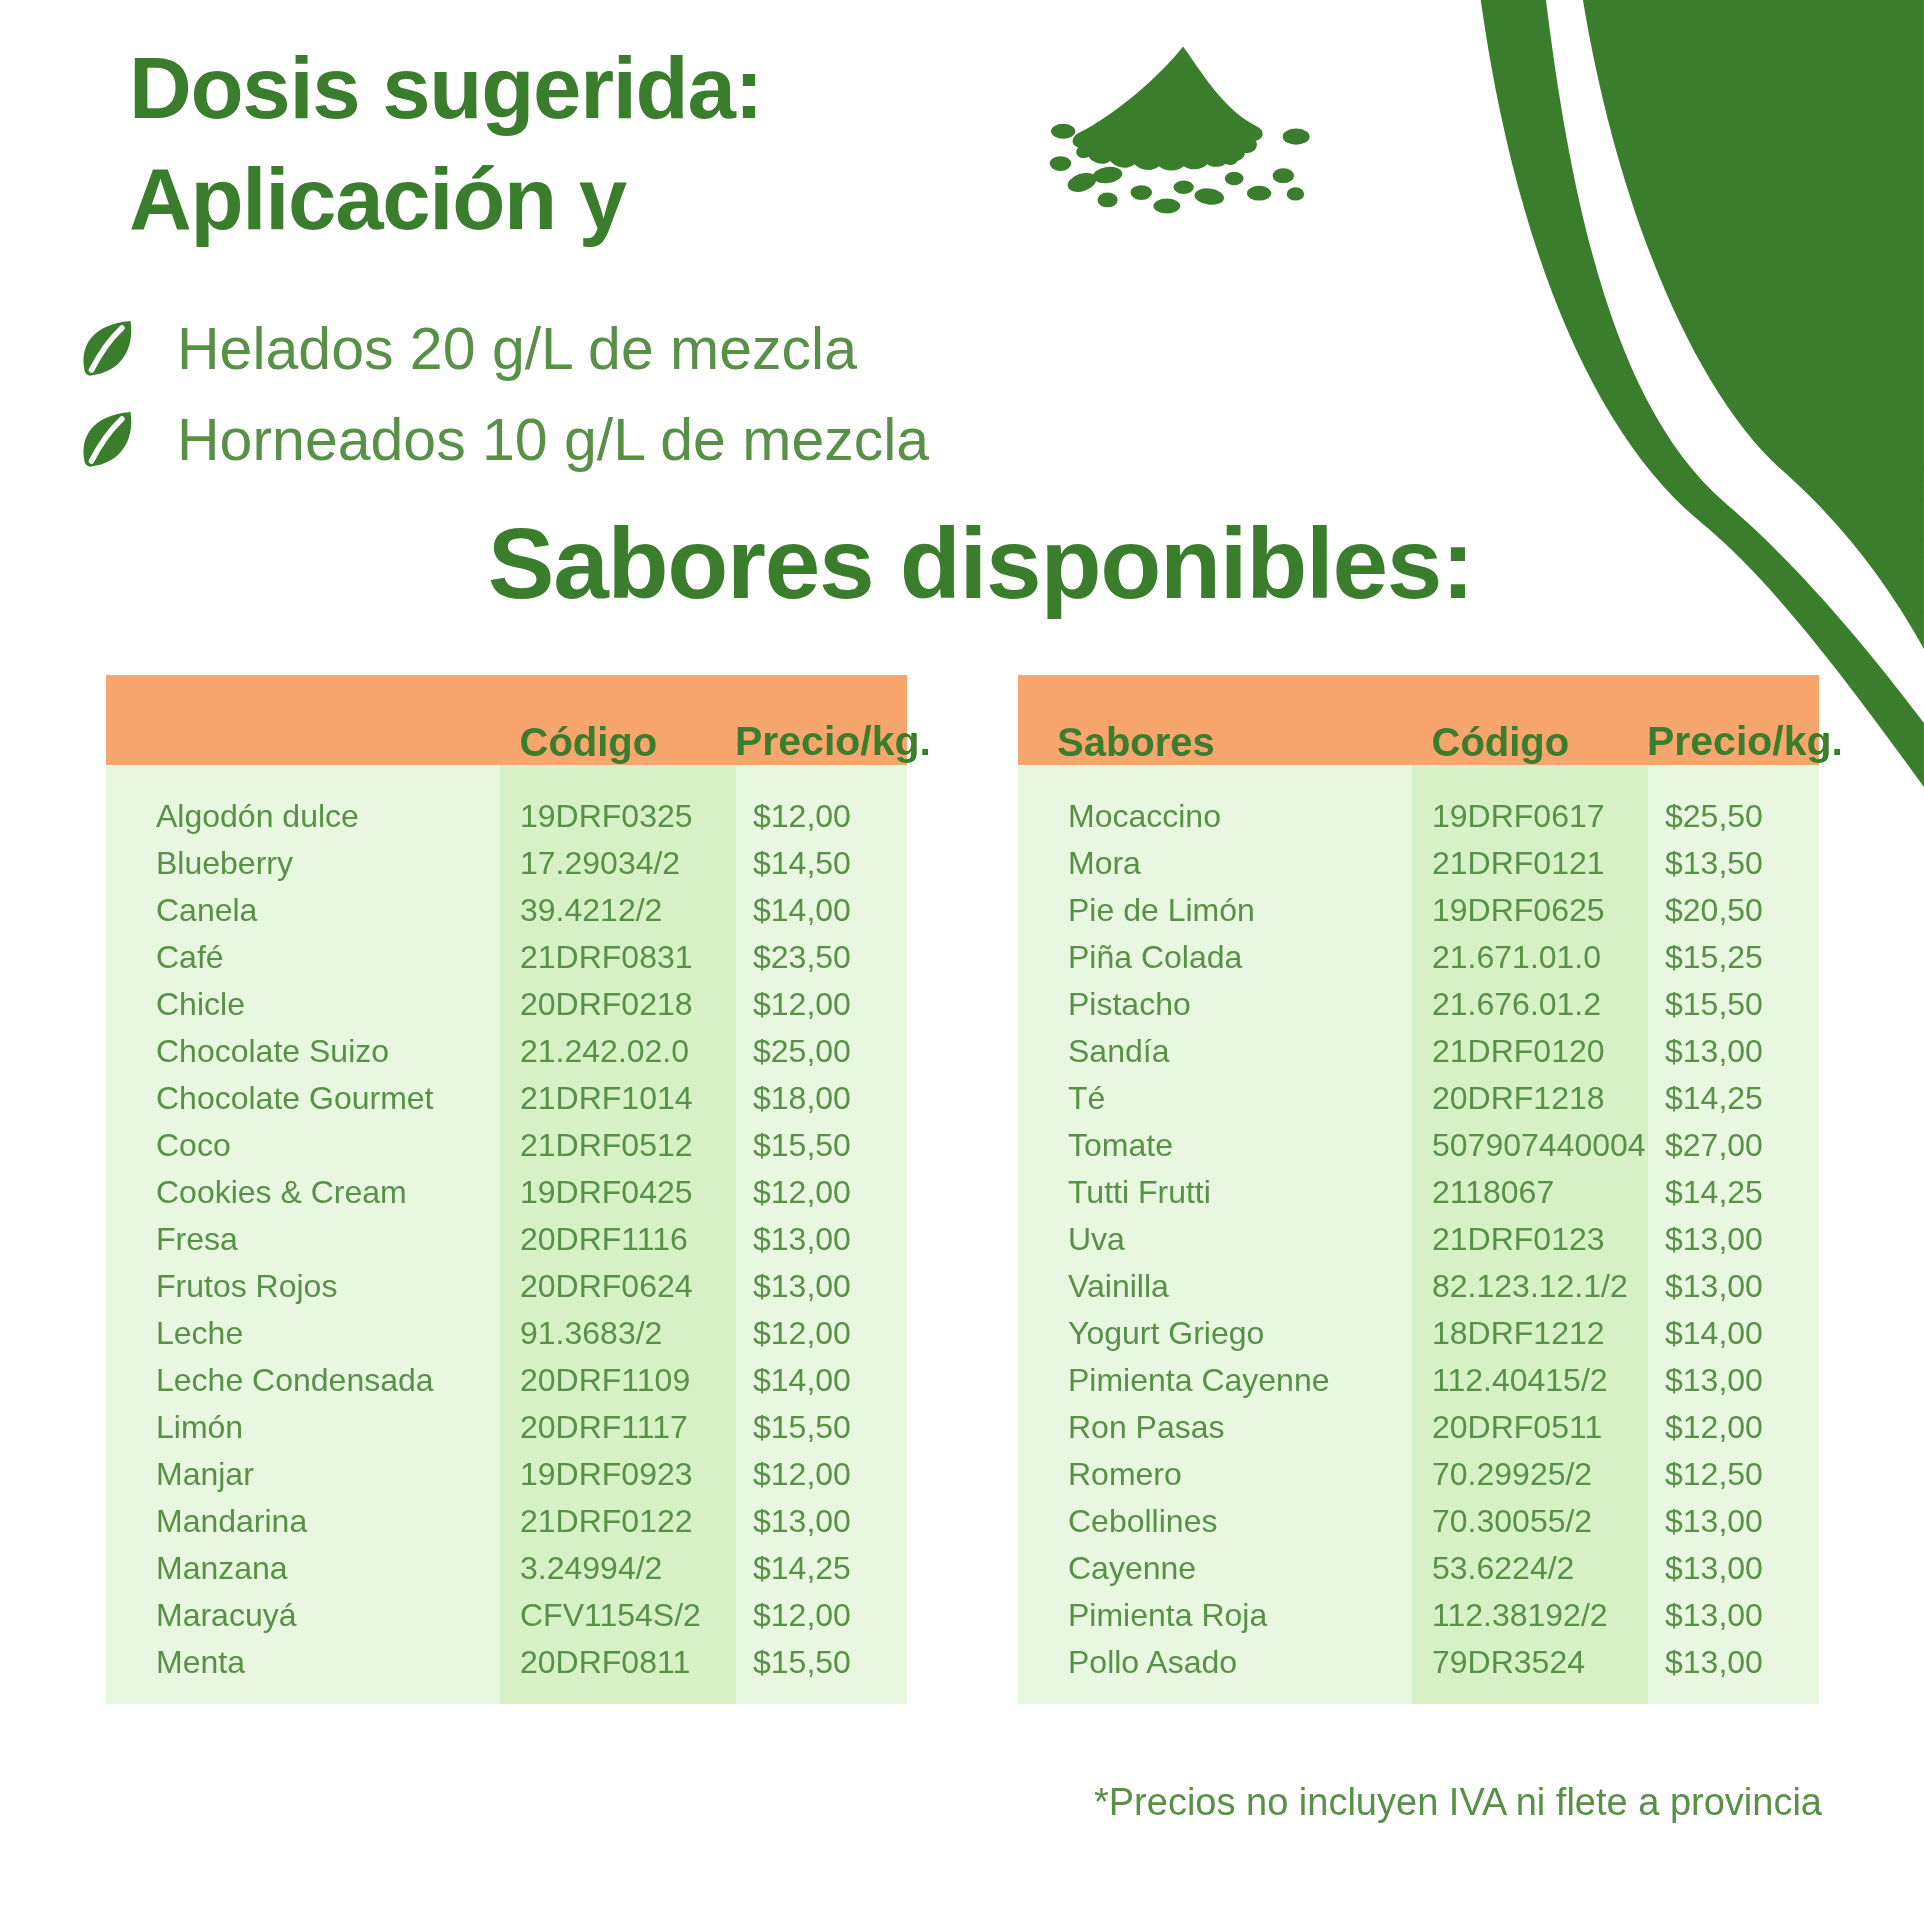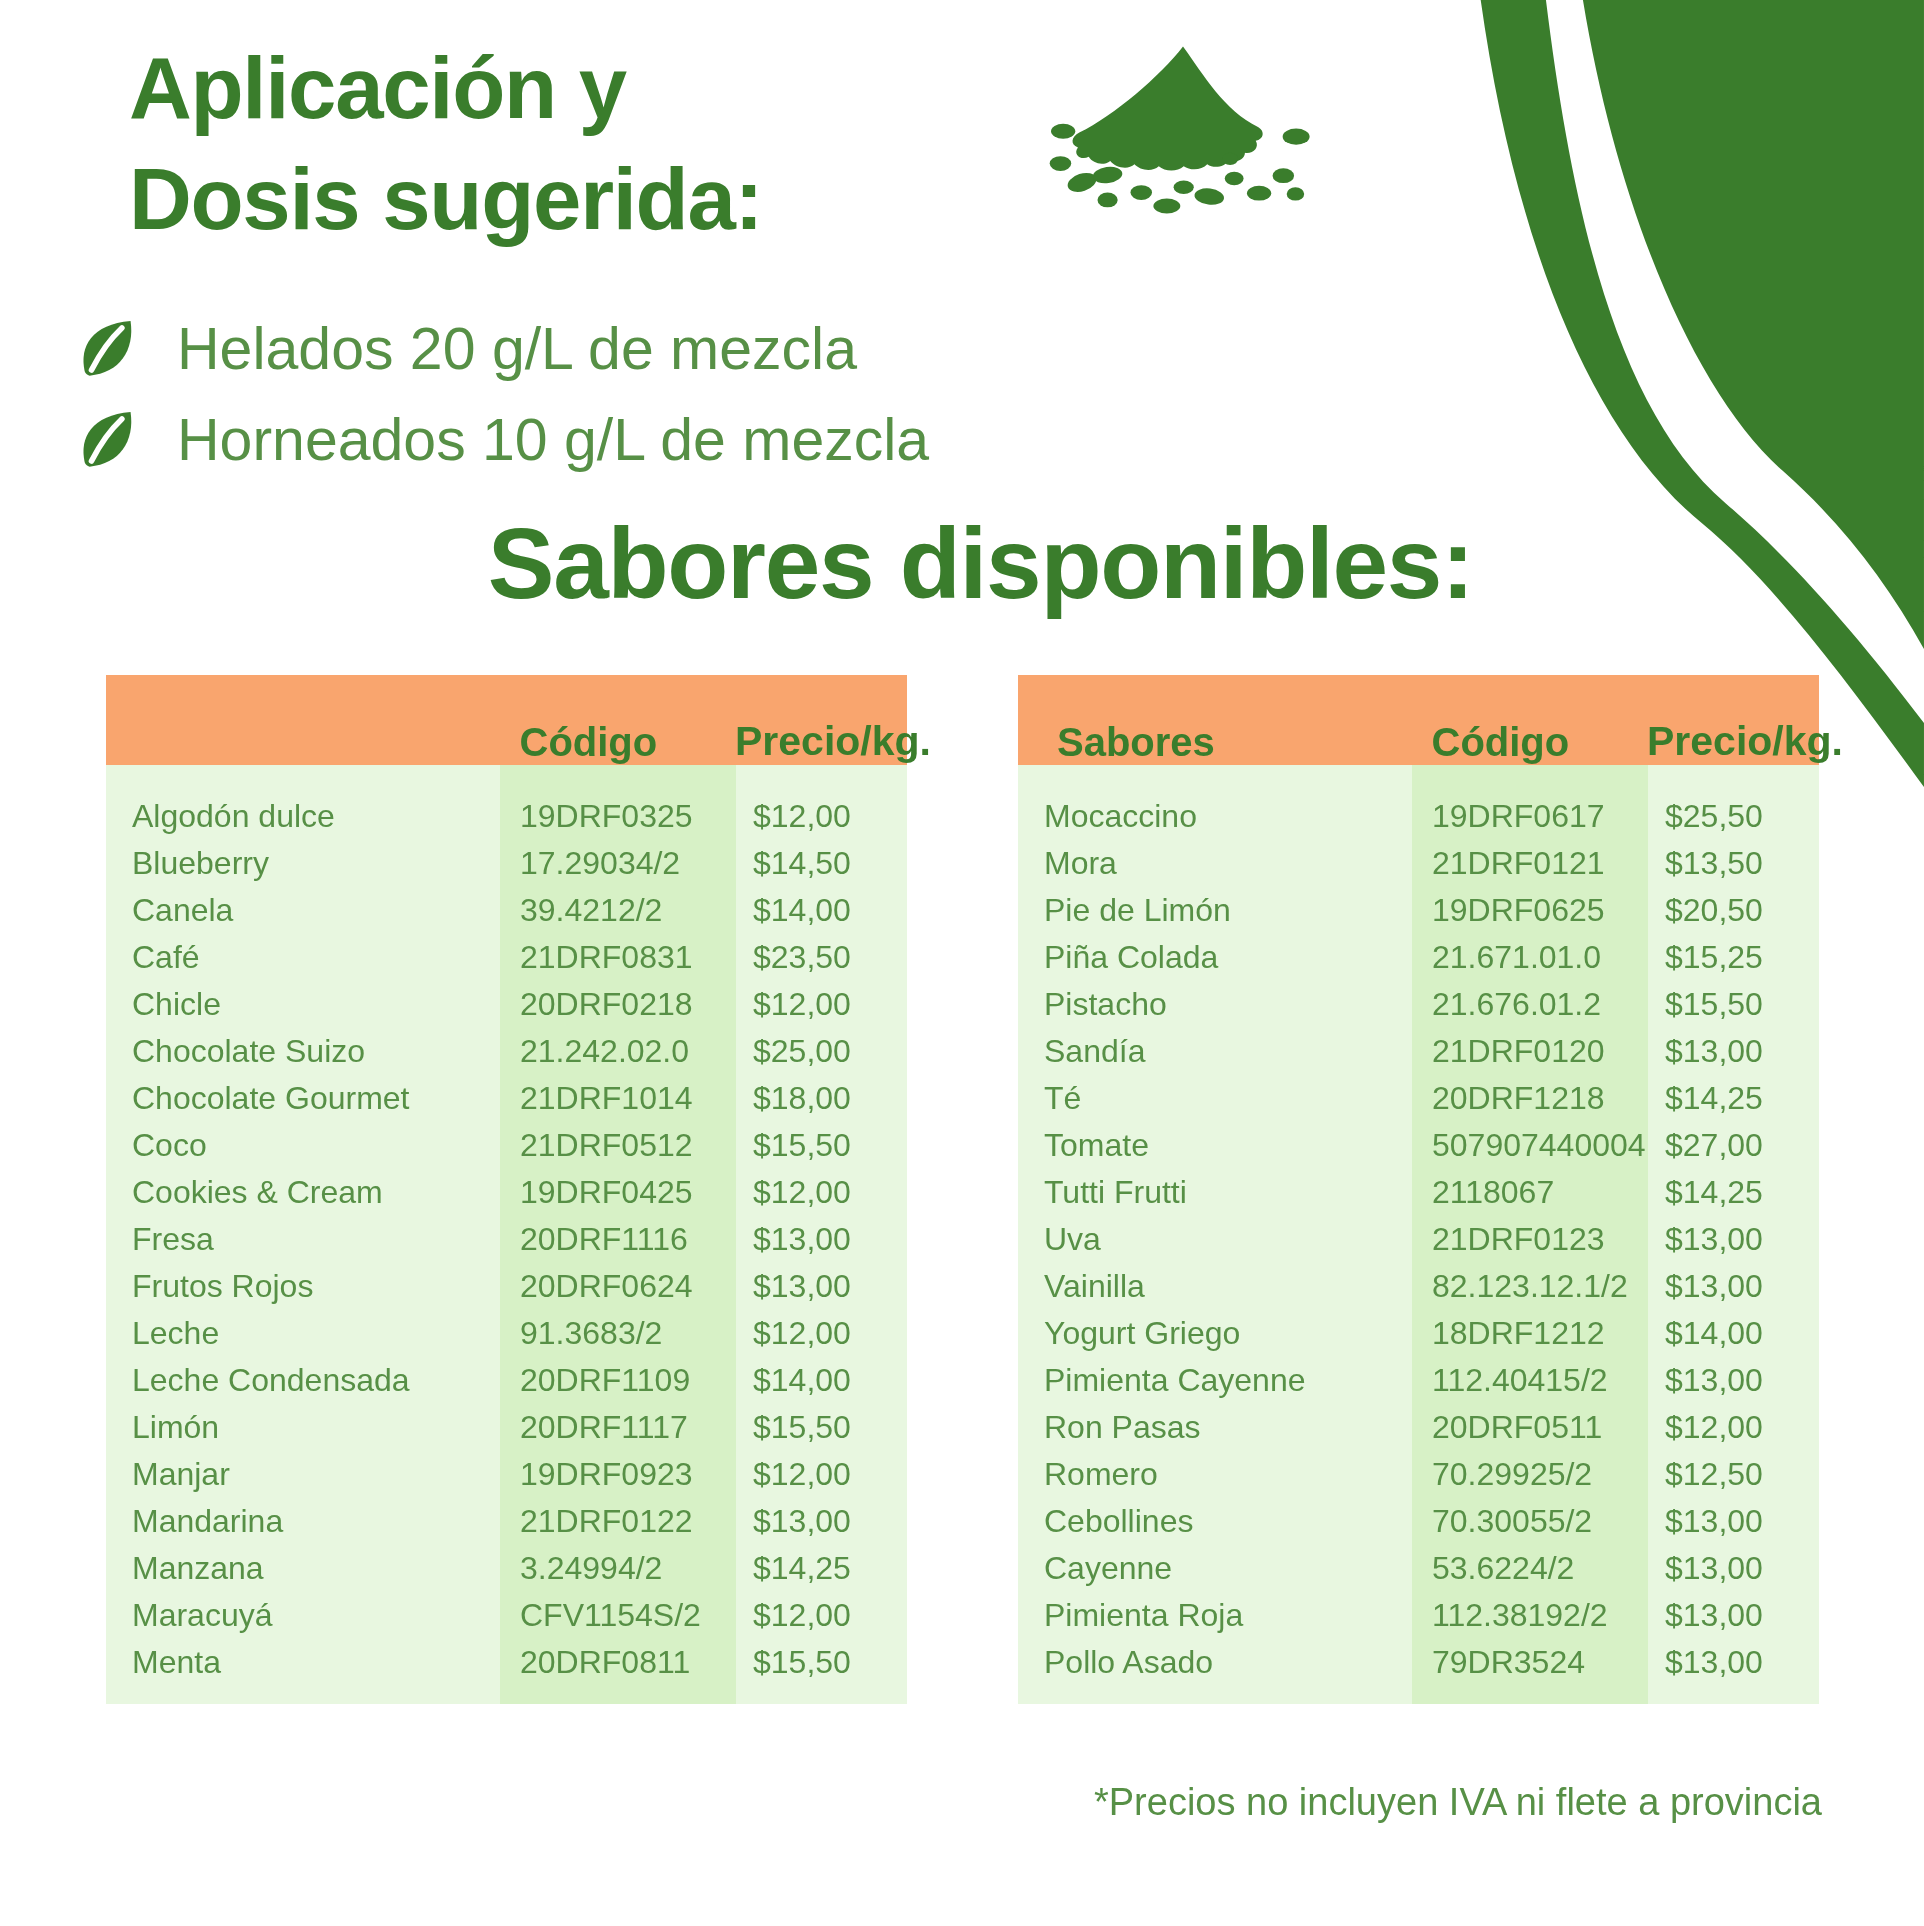--- a/index.html
+++ b/index.html
@@ -47,39 +47,39 @@
     padding:28px 0 17.5px 0;
   }
   .tbody::before{
     content:"";position:absolute;left:394px;top:0;bottom:0;width:236px;
     background:var(--midgreen);
   }
   .trow{
     position:relative;height:47px;display:flex;align-items:center;
     font-size:32px;color:var(--mid);white-space:nowrap;
   }
-  .td-flavor{width:394px;padding-left:26px;}
+  .td-flavor{width:394px;padding-left:50px;}
   .td-code{width:216px;padding-left:20px;}
   .td-price{width:172px;padding-left:37px;}
   .footnote{
     position:absolute;top:1781px;right:102px;
     font-size:38px;color:var(--mid);white-space:nowrap;
   }
 </style>
 </head>
 <body>
 
 <svg class="corner-svg" viewBox="0 0 770 1170" aria-hidden="true">
   <path d="M 111 0 C 158 335 265 635 440 778 C 545 865 650 1005 770 1170 L 770 1075 C 665 935 565 825 475 748 C 320 615 250 340 208 0 Z" fill="#3a7d2c"></path>
   <path d="M 263 0 L 770 0 L 770 965 C 715 865 645 775 560 700 C 430 585 315 315 263 0 Z" fill="#3a7d2c"></path>
 </svg>
 
 <div class="page-title">
+  <div>Dosis sugerida:</div>
   <div>Aplicación y</div>
-  <div>Dosis sugerida:</div>
 </div>
 
 <svg class="powder-svg" viewBox="0 0 460 300" aria-hidden="true">
   <g fill="#3a7d2c">
     <path d="M230 14 C196 58 128 116 76 142 C64 148 62 160 74 164 C66 174 78 184 90 178 C96 188 112 192 122 184 C130 194 148 198 158 189 C166 198 184 201 194 192 C203 200 221 201 231 192 C241 199 258 198 266 189 C276 196 292 193 298 183 C308 188 322 182 322 172 C334 174 344 164 338 154 C350 152 352 140 342 134 C290 108 262 58 230 14 Z"></path>
     <ellipse cx="52" cy="140" rx="18" ry="11"></ellipse>
     <ellipse cx="398" cy="148" rx="20" ry="12"></ellipse>
     <ellipse cx="48" cy="188" rx="16" ry="11"></ellipse>
     <ellipse cx="80" cy="216" rx="22" ry="13" transform="rotate(-18 80 216)"></ellipse>
     <ellipse cx="118" cy="242" rx="15" ry="11"></ellipse>

